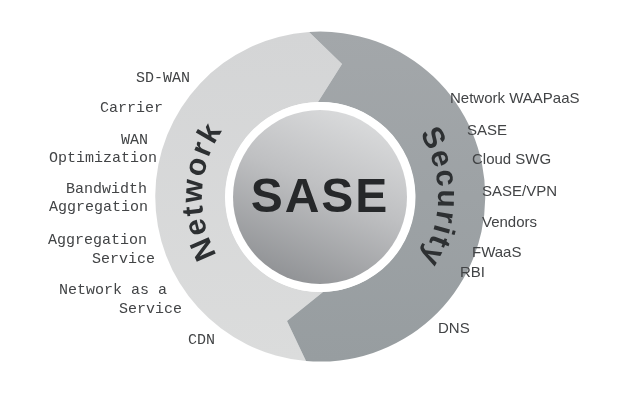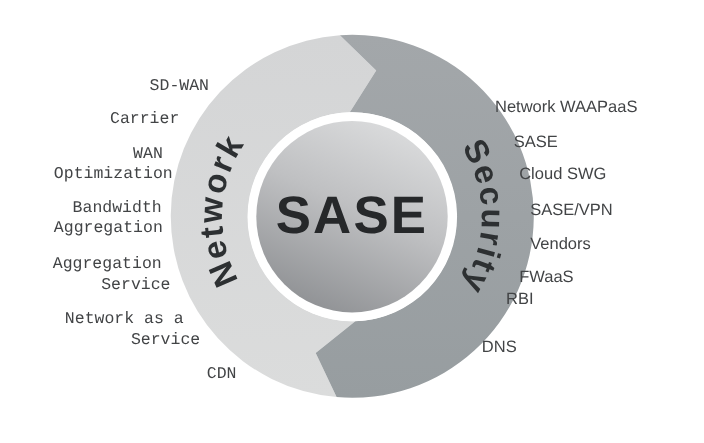--- a/index.html
+++ b/index.html
@@ -33,21 +33,21 @@
   .n10{right:458px;top:302px}
   .n11{right:425px;top:333px}
   
   .s1{left:450px;top:90px}
   .s2{left:467px;top:122px}
   .s3{left:472px;top:151px}
   .s4{left:482px;top:183px}
   .s5{left:482px;top:214px}
   .s6{left:472px;top:244px}
   .s7{left:460px;top:264px}
-  .s8{left:438px;top:308px}
+  .s8{left:438px;top:320px}
 </style>
 </head>
 <body>
 
 <div class="stage">
 
   <svg class="ring-svg" width="640" height="403" viewBox="0 0 640 403" font-family="Liberation Sans, DejaVu Sans, sans-serif">
     <defs>
       <linearGradient id="gNet" x1="0" y1="0" x2="0" y2="1">
         <stop offset="0" stop-color="#d4d5d6"></stop>

